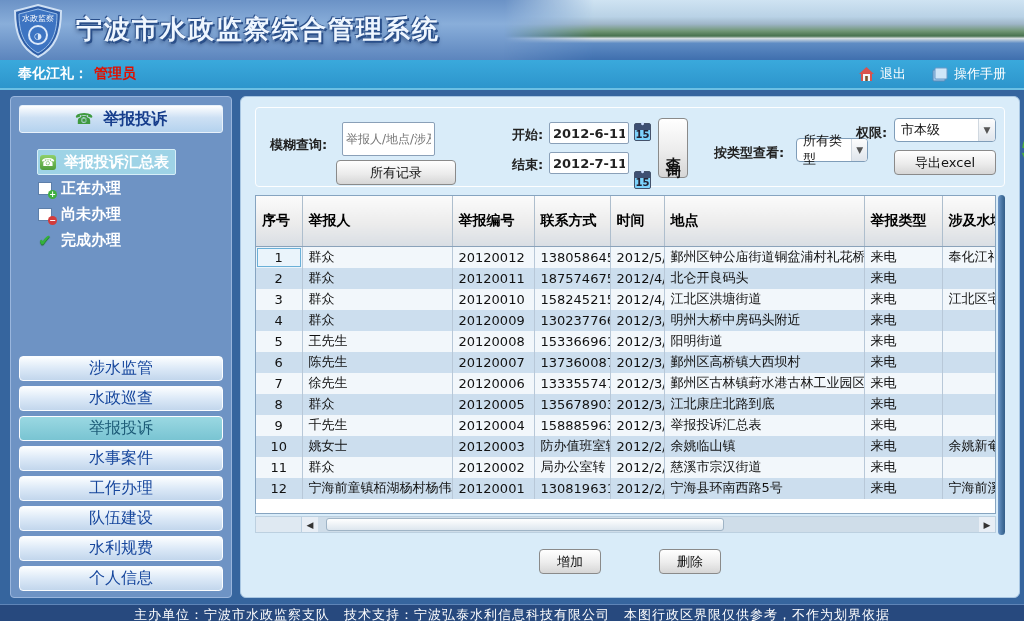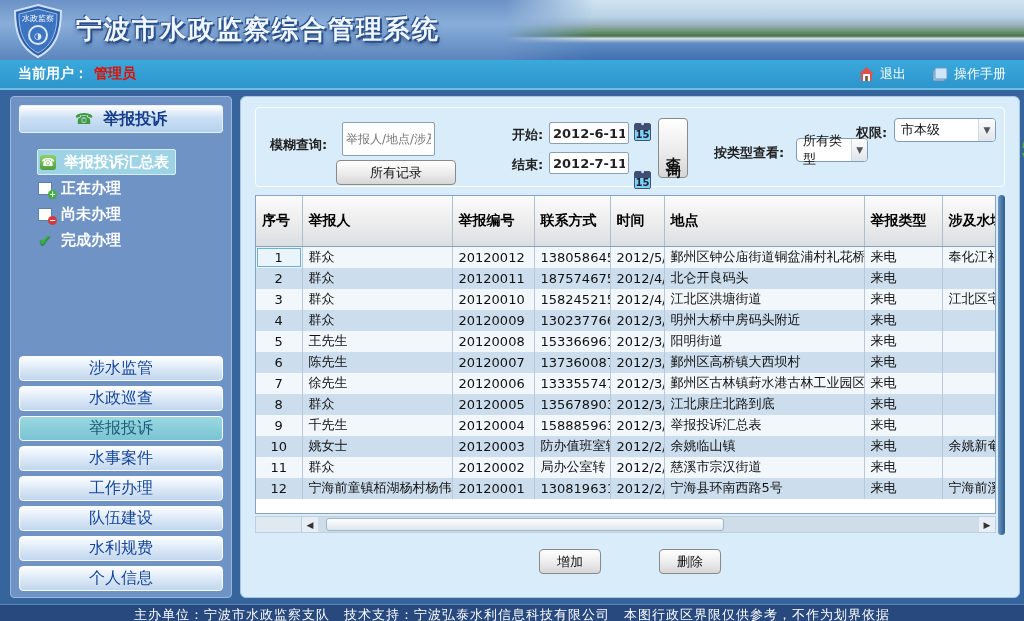--- a/index.html
+++ b/index.html
@@ -113,21 +113,21 @@
     <path d="M26 1 L49 7 C49 28 44 44 26 53 C8 44 3 28 3 7 Z" fill="#2e5ea8" stroke="#cfe0f4" stroke-width="2"></path>
     <path d="M26 5 L45 10 C45 27 41 41 26 49 C11 41 7 27 7 10 Z" fill="#3d74c2" stroke="#9cc0ea" stroke-width="1"></path>
     <circle cx="26" cy="31" r="9" fill="none" stroke="#dce9fa" stroke-width="2"></circle>
     <text x="26" y="35" font-size="9" fill="#dce9fa" text-anchor="middle">◑</text>
     <text x="26" y="17" font-size="8" fill="#ffffff" text-anchor="middle">水政监察</text>
   </svg>
   <div class="hdr-title">宁波市水政监察综合管理系统</div>
 </div>
 
 <div class="userbar">
-  <span>当前用户：</span>
+  <span>奉化江礼：</span>
   <span class="uname">管理员</span>
   <div class="right">
     <span class="ub-link">
       <svg width="15" height="14" viewBox="0 0 15 14">
         <polygon points="7.5,0 15,7 13,7 13,14 2,14 2,7 0,7" fill="#d9534f"></polygon>
         <rect x="4" y="7" width="7" height="7" fill="#f4f6f8"></rect>
         <rect x="6.2" y="9" width="2.6" height="5" fill="#7a5230"></rect>
       </svg>
       <span>退出</span>
     </span>
@@ -211,20 +211,21 @@
       <span class="dd" style="left:540px;top:30px;width:72px;">
         <span>所有类型</span>
         <span class="arr">▼</span>
       </span>
 
       <span class="lbl" style="left:600px;top:16px;">权限:</span>
       <span class="dd" style="left:638px;top:10px;width:102px;">
         <span>市本级</span>
         <span class="arr">▼</span>
       </span>
+      <button class="btn pos" style="left:638px;top:42px;width:102px;height:25px;">导出excel</button>
 
       <svg class="pos refresh-icon" style="left:762px;top:20px;" width="38" height="40" viewBox="0 0 32 34">
         <path d="M6 17 a10 10 0 0 1 16.5-7.5" stroke="#4caf3e" stroke-width="5" fill="none"></path>
         <polygon points="24,2 29,13 17,11" fill="#4caf3e"></polygon>
         <path d="M26 17 a10 10 0 0 1 -16.5 7.5" stroke="#4caf3e" stroke-width="5" fill="none"></path>
         <polygon points="8,32 3,21 15,23" fill="#4caf3e"></polygon>
       </svg>
     </div>
 
     <div class="gridwrap">

